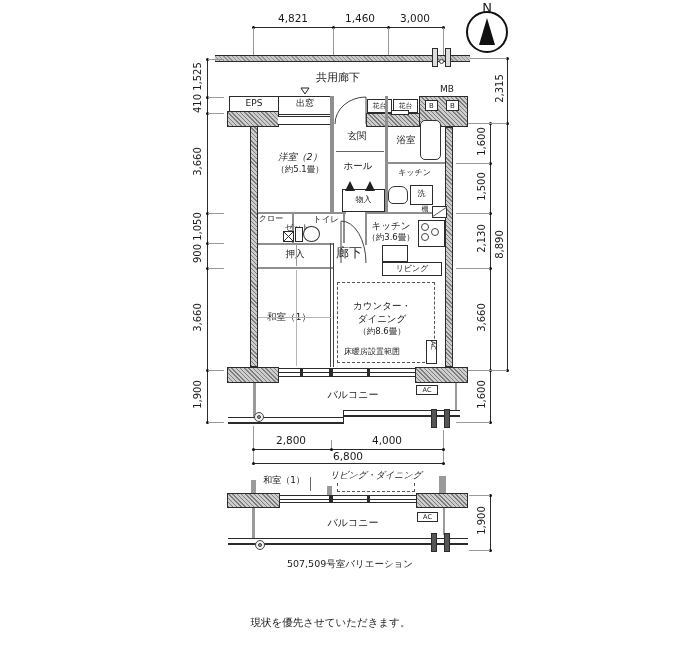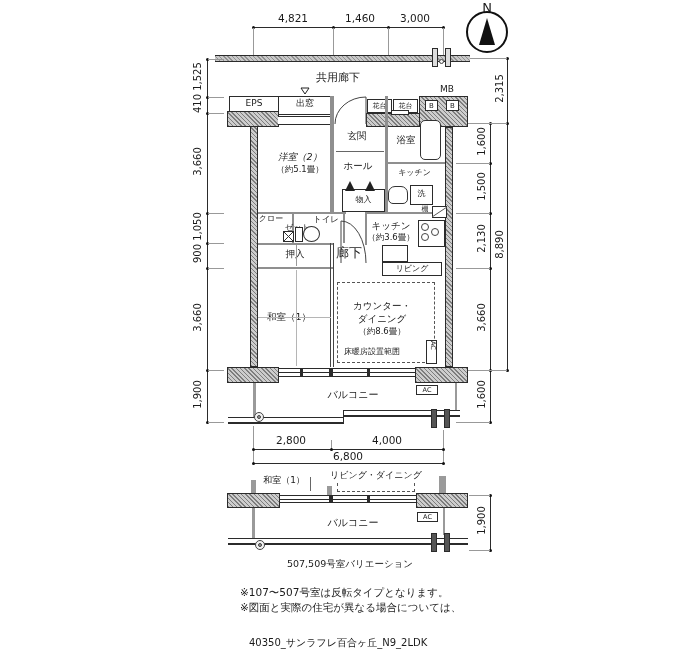--- a/index.html
+++ b/index.html
@@ -226,21 +226,21 @@
   <div class="abs t" style="left:252px;top:448px;"></div>
   <div class="abs t" style="left:330px;top:448px;"></div>
   <div class="abs t" style="left:442px;top:448px;"></div>
   <div class="abs dim" style="left:326px;top:450px;width:44px;">6,800</div>
   <div class="abs hl" style="left:253px;top:463px;width:190px;"></div>
   <div class="abs t" style="left:252px;top:462px;"></div>
   <div class="abs t" style="left:442px;top:462px;"></div>
 
   <div class="abs sm" style="left:258px;top:476px;width:52px;font-size:9px;">和室（1）</div>
   <div class="abs vl" style="left:310px;top:477px;height:14px;background:#666;"></div>
-  <div class="abs sm" style="left:330px;top:471px;width:90px;font-size:9px;">リビング・ダイニング</div>
+  <div class="abs sm" style="left:330px;top:471px;width:90px;font-size:9px;font-style:italic;">リビング・ダイニング</div>
   <div class="abs" style="left:337px;top:483px;width:78px;height:9px;border-left:1px dashed #555;border-right:1px dashed #555;border-bottom:1px dashed #555;"></div>
   <div class="abs wall" style="left:227px;top:493px;width:53px;height:15px;"></div>
   <div class="abs wall" style="left:416px;top:493px;width:52px;height:15px;"></div>
   <div class="abs gray" style="left:251px;top:480px;width:5px;height:13px;"></div>
   <div class="abs gray" style="left:327px;top:486px;width:5px;height:9px;"></div>
   <div class="abs gray" style="left:439px;top:476px;width:7px;height:17px;"></div>
   <div class="abs dbl" style="left:280px;top:495px;width:136px;height:8px;"></div>
   <div class="abs hl" style="left:280px;top:499px;width:136px;"></div>
   <div class="abs" style="left:329px;top:495px;width:4px;height:8px;background:#2b2b2b;"></div>
   <div class="abs" style="left:367px;top:495px;width:3px;height:8px;background:#2b2b2b;"></div>
@@ -256,23 +256,21 @@
   <div class="abs circ" style="left:255px;top:540px;width:10px;height:10px;"></div>
   <div class="abs circ" style="left:258px;top:543px;width:4px;height:4px;background:#999;"></div>
   <div class="abs vl" style="left:490px;top:495px;height:55px;"></div>
   <div class="abs t" style="left:489px;top:494px;"></div>
   <div class="abs t" style="left:489px;top:549px;"></div>
   <div class="abs ext" style="left:469px;top:495px;width:21px;height:1px;"></div>
   <div class="abs ext" style="left:469px;top:550px;width:21px;height:1px;"></div>
   <div class="abs vdim" style="left:459px;top:515px;width:44px;">1,900</div>
   <div class="abs lbl" style="left:272px;top:558px;width:156px;font-size:9.5px;">507,509号室バリエーション</div>
 
-  <div class="abs note" style="left:240px;top:586px;">※107〜507号室は反転タイプとなります。</div>
-  <div class="abs note" style="left:240px;top:601px;">※図面と実際の住宅が異なる場合については、</div>
-  <div class="abs note" style="left:249px;top:636px;font-size:10px;">40350_サンラフレ百合ヶ丘_N9_2LDK</div>
+  <div class="abs note" style="left:240px;top:616px;">　現状を優先させていただきます。</div>
 
   <svg class="abs" width="700" height="650" style="left:0;top:0;pointer-events:none;">
 
     <path d="M335,124 A31,27 0 0 1 366,97" fill="none" stroke="#444" stroke-width="1"></path>
     <line x1="366" y1="97" x2="366" y2="124" stroke="#444" stroke-width="1"></line>
 
     <path d="M341,221 A25,42 0 0 1 366,263" fill="none" stroke="#444" stroke-width="1"></path>
     <line x1="341" y1="221" x2="341" y2="263" stroke="#444" stroke-width="1"></line>
 
     <polygon points="345,191 350,181 355,191" fill="#222"></polygon>

